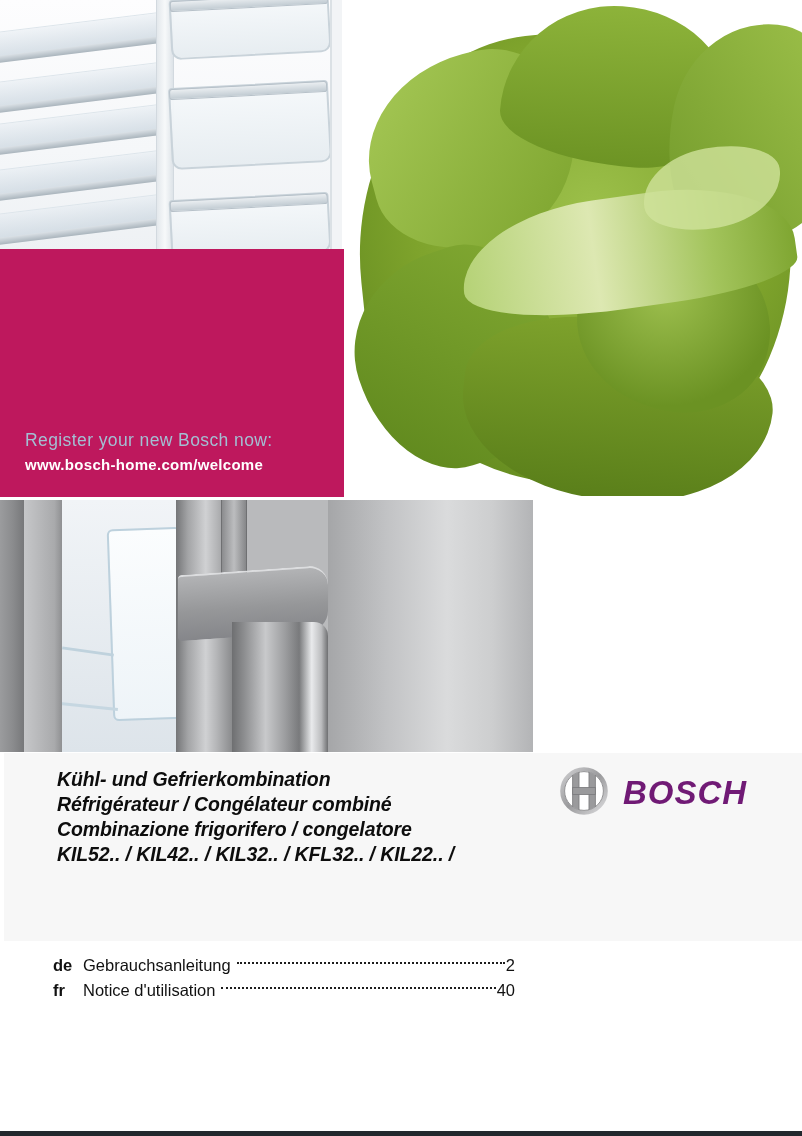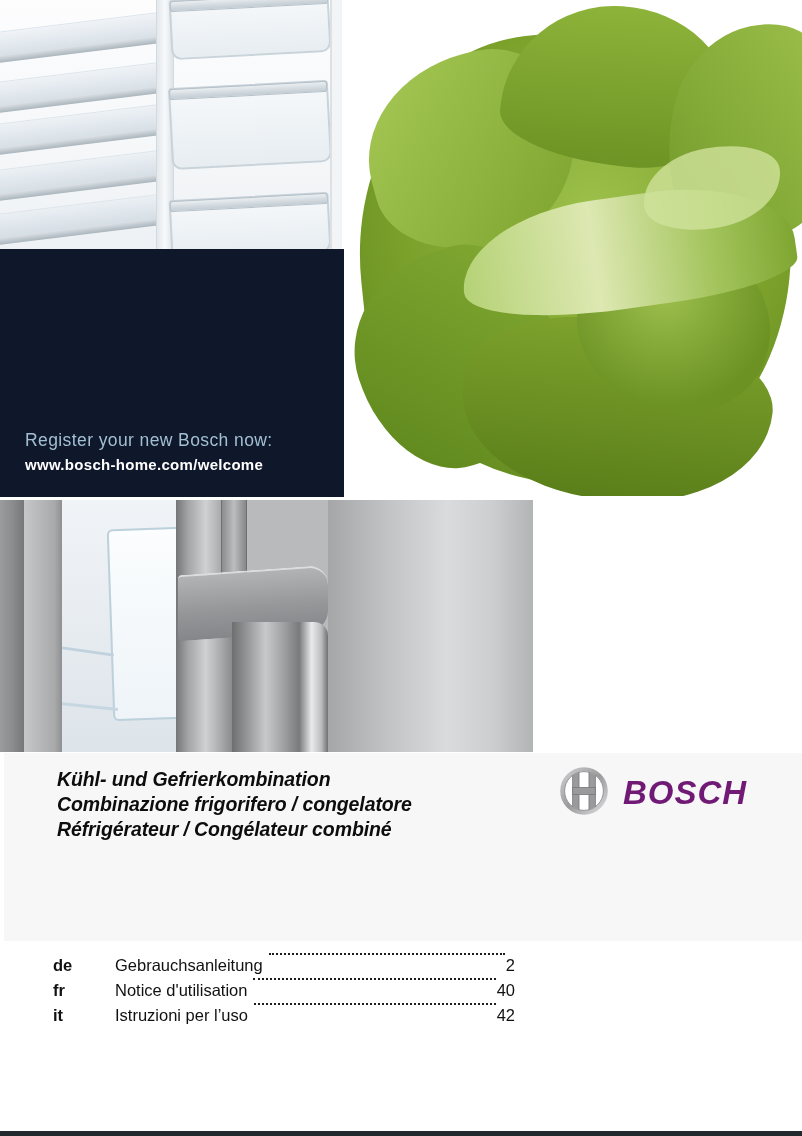--- a/index.html
+++ b/index.html
@@ -72,23 +72,23 @@
 
   
   .title-band{left:4px;top:753px;width:802px;height:188px;background:#f7f7f7;font-style:italic;}
   .titles{position:absolute;left:53px;top:14px;width:470px;
     font-size:19.5px;line-height:25px;font-weight:bold;color:#0d0d0d;letter-spacing:-.1px;}
   .brand{position:absolute;left:556px;top:14px;display:flex;align-items:center;gap:15px;}
   .wordmark{font-size:33px;font-weight:800;letter-spacing:1px;color:#701a75;line-height:46px;}
 
   
   .toc{left:53px;top:953px;width:462px;font-size:16.5px;color:#111;}
-  .toc-row{display:flex;align-items:flex-start;line-height:25px;}
+  .toc-row{display:flex;align-items:center;line-height:25px;}
   .toc-lang{font-weight:bold;width:26px;flex:none;}
-  .toc-label{flex:none;padding-left:4px;margin-left:32px;}
+  .toc-label{flex:none;padding-left:4px;}
   .toc-leader{flex:1;border-bottom:2px dotted #1c1c1c;margin:0 1px 5px 6px;min-width:20px;}
   .toc-page{flex:none;}
 
   
   .bottom-bar{left:0;top:1131px;width:802px;height:5px;background:#22282d;}
 </style>
 </head>
 <body>
 
 <div class="page">
@@ -132,21 +132,21 @@
     <div class="leaf" style="left:25px;top:55px;width:210px;height:190px;background:linear-gradient(135deg,#a7c957,#7ca32d);border-radius:60% 40% 50% 50% / 55% 45% 60% 40%;transform:rotate(-15deg);"></div>
     <div class="leaf" style="left:160px;top:6px;width:230px;height:160px;background:linear-gradient(180deg,#8db33a,#6d9424);border-radius:50% 50% 40% 60% / 70% 60% 40% 30%;transform:rotate(4deg);"></div>
     <div class="leaf" style="left:328px;top:22px;width:170px;height:225px;background:linear-gradient(225deg,#9fc24b,#71992a);border-radius:55% 45% 60% 40% / 45% 60% 40% 55%;transform:rotate(12deg);"></div>
     <div class="leaf" style="left:15px;top:250px;width:200px;height:215px;background:linear-gradient(45deg,#5d861c,#83aa33);border-radius:60% 40% 55% 45% / 50% 55% 45% 60%;transform:rotate(-18deg);"></div>
     <div class="leaf" style="left:120px;top:320px;width:310px;height:180px;background:linear-gradient(180deg,#7ea22c,#5a7f1a);border-radius:45% 55% 50% 50% / 40% 45% 60% 55%;transform:rotate(6deg);"></div>
     <div class="leaf" style="left:235px;top:238px;width:195px;height:172px;background:radial-gradient(circle at 40% 35%,#9dbf4e,#6b9223 70%);border-radius:50% 50% 50% 50% / 45% 55% 50% 50%;transform:rotate(20deg);"></div>
     <div class="leaf" style="left:118px;top:196px;width:335px;height:112px;background:linear-gradient(90deg,#b5d276,#dde8b2 40%,#a3c45c 75%,#7fa631);border-radius:50% 50% 45% 55% / 80% 70% 30% 40%;transform:rotate(-8deg);"></div>
     <div class="leaf" style="left:300px;top:148px;width:140px;height:80px;background:#cfe29b;opacity:.8;border-radius:50% 50% 50% 50% / 60% 40% 60% 40%;transform:rotate(-10deg);"></div>
   </div>
 
-  <div class="abs register-box" style="background:#0f172a">
+  <div class="abs register-box" style="background:#be185d">
     <div class="register-line1">Register your new Bosch now:</div>
     <div class="register-line2">www.bosch-home.com/welcome</div>
   </div>
 
   <div class="abs photo-door">
     <div class="d-interior"></div>
     <div class="d-bin"></div>
     <div class="d-shelfline1"></div>
     <div class="d-shelfline2"></div>
     <div class="d-leftband"></div>
@@ -154,22 +154,23 @@
     <div class="d-pillar"></div>
     <div class="d-neck"></div>
     <div class="d-bracket"></div>
     <div class="d-handle"></div>
     <div class="d-face"></div>
   </div>
 
   <div class="abs title-band">
     <div class="titles">
       <div>Kühl- und Gefrierkombination</div>
+      <div>Réfrigérateur / Congélateur combiné</div>
       <div>Combinazione frigorifero / congelatore</div>
-      <div>Réfrigérateur / Congélateur combiné</div>
+      <div>KIL52.. / KIL42.. / KIL32.. / KFL32.. / KIL22.. /</div>
     </div>
     <div class="brand">
       <span>
         <svg width="48" height="48" viewBox="0 0 50 50" aria-hidden="true">
           <defs>
             <linearGradient id="ring" x1="0" y1="0" x2="1" y2="1">
               <stop offset="0" stop-color="#cfcfd1"></stop>
               <stop offset=".5" stop-color="#9a9a9c"></stop>
               <stop offset="1" stop-color="#dcdcde"></stop>
             </linearGradient>
@@ -196,23 +197,17 @@
       <span class="toc-label">Gebrauchsanleitung</span>
       <span class="toc-leader"></span>
       <span class="toc-page">2</span>
     </div>
     <div class="toc-row">
       <span class="toc-lang">fr</span>
       <span class="toc-label">Notice d'utilisation</span>
       <span class="toc-leader"></span>
       <span class="toc-page">40</span>
     </div>
-    <div class="toc-row">
-      <span class="toc-lang">it</span>
-      <span class="toc-label">Istruzioni per l’uso</span>
-      <span class="toc-leader"></span>
-      <span class="toc-page">42</span>
-    </div>
   </div>
 
   <div class="abs bottom-bar"></div>
 
 </div>
 
 </body></html>

